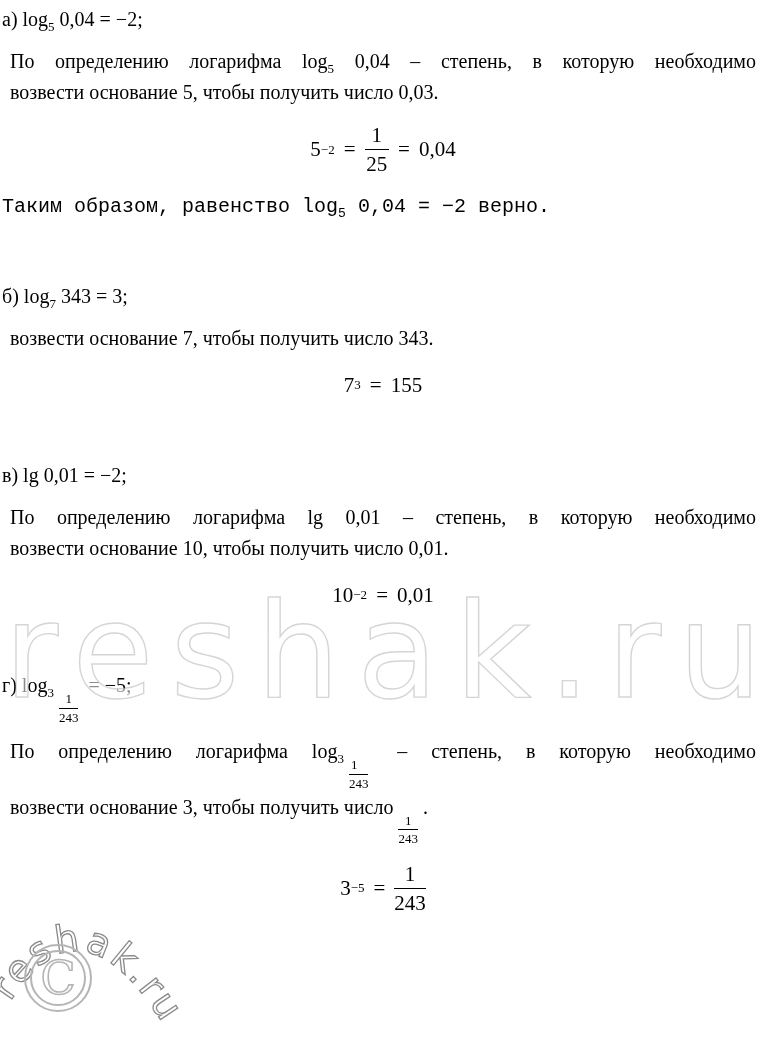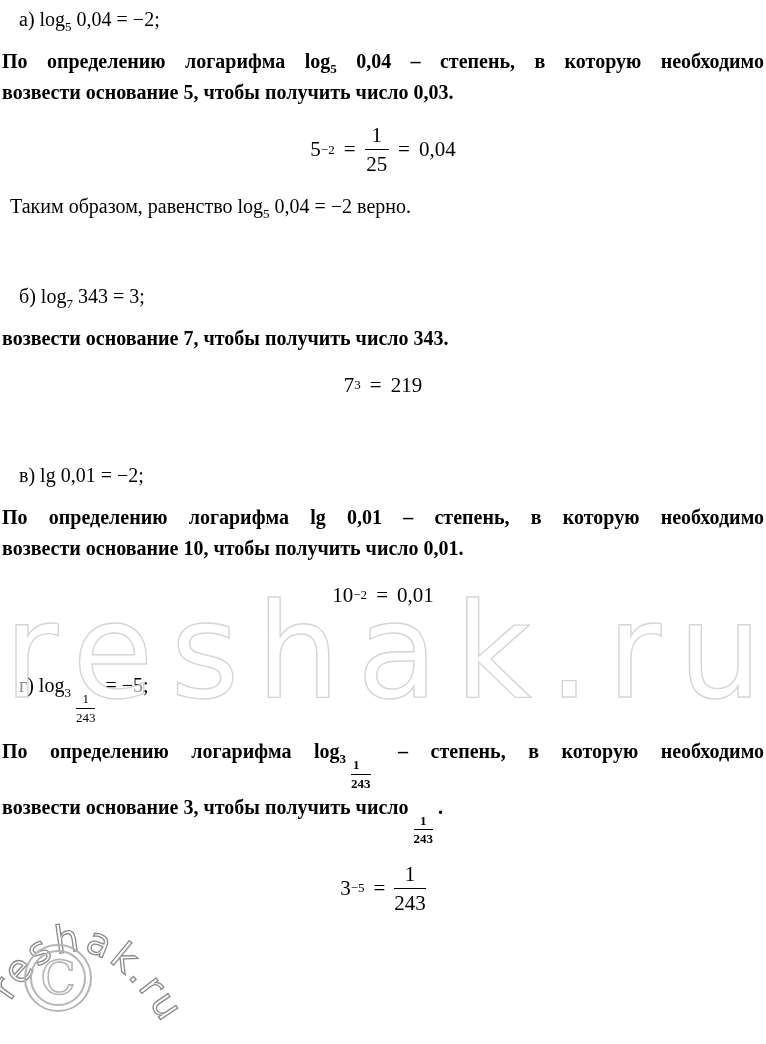--- a/index.html
+++ b/index.html
@@ -7,25 +7,25 @@
     width: 766px; height: 1044px;
     background: #ffffff; color: #000000;
     font-family: "Liberation Serif", "DejaVu Serif", serif;
     position: relative; overflow: hidden;
   }
   .page { position: relative; z-index: 1; padding: 3px 2px 0 2px; }
 
   section { margin-bottom: 58px; }
   section:last-child { margin-bottom: 0; }
 
-  .heading { font-size: 20px; line-height: 32px; margin: 0 0 11px 17px; white-space: nowrap; }
-  .para { font-size: 20px; line-height: 31px; margin: 0; font-weight: bold; }
+  .heading { font-size: 20px; line-height: 32px; margin: 0 0 11px 0; white-space: nowrap; }
+  .para { font-size: 20px; line-height: 31px; margin: 8px; }
   .jline { display: block; text-align: justify; text-align-last: justify; }
   .lline { display: block; text-align: left; }
-  .conclusion { font-size: 20px; line-height: 31px; margin: 8px; white-space: nowrap; }
+  .conclusion { font-size: 20px; line-height: 31px; margin: 0; white-space: nowrap; font-family: Liberation Mono, monospace; }
 
   .formula {
     display: flex; justify-content: center; align-items: center;
     font-size: 21px; margin: 15px 0; min-height: 32px;
   }
   .formula .eq { margin: 0 9px; }
 
   sub.logbase { font-size: 13px; vertical-align: -5px; line-height: 0; }
   sup.power   { font-size: 13px; vertical-align: 8px;  line-height: 0; }
 
@@ -73,21 +73,21 @@
 
   <section>
     <p class="heading"><span>б) log</span><sub class="logbase">7</sub><span> 343 = 3;</span></p>
     <p class="para">
       <span class="lline">возвести основание 7, чтобы получить число 343.</span>
     </p>
     <div class="formula">
       <span>7</span>
         <sup class="power">3</sup>
       <span class="eq">=</span>
-      <span>219</span>
+      <span>155</span>
     </div>
   </section>
 
   <section>
     <p class="heading"><span>в) lg 0,01 = −2;</span></p>
     <p class="para">
       <span class="jline">По определению логарифма lg 0,01 – степень, в которую необходимо</span>
       <span class="lline">возвести основание 10, чтобы получить число 0,01.</span>
     </p>
     <div class="formula">

